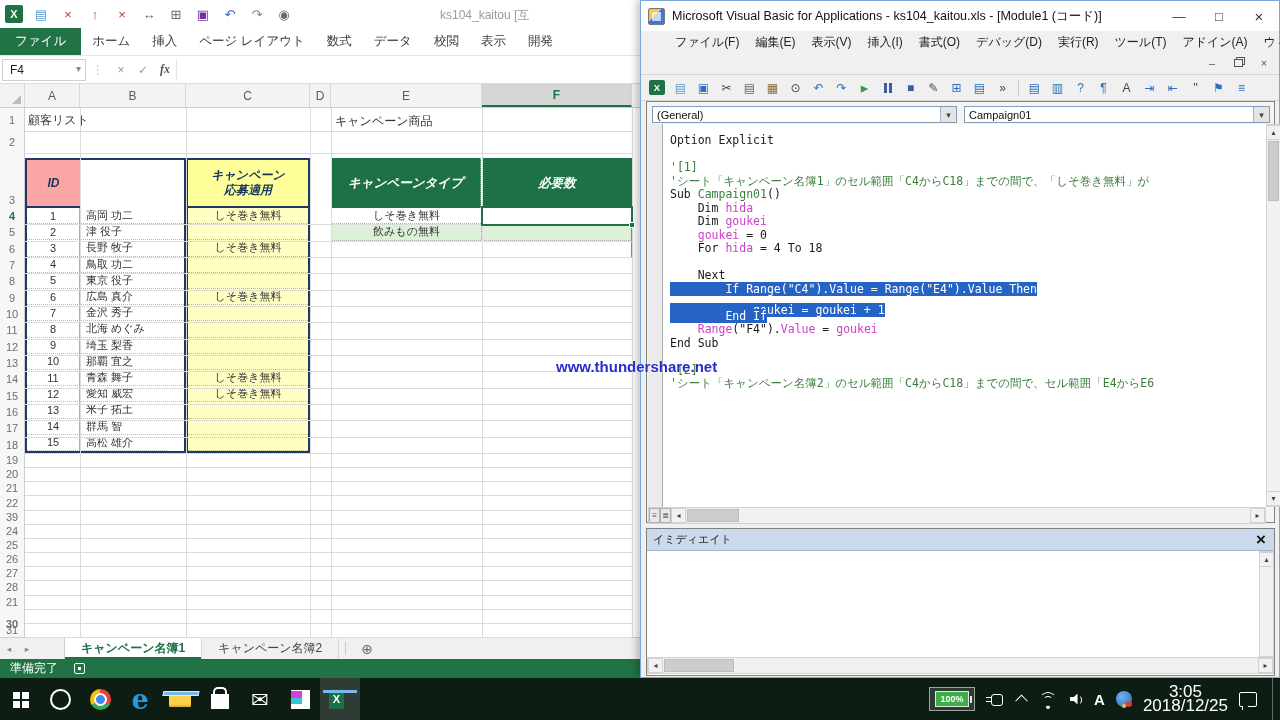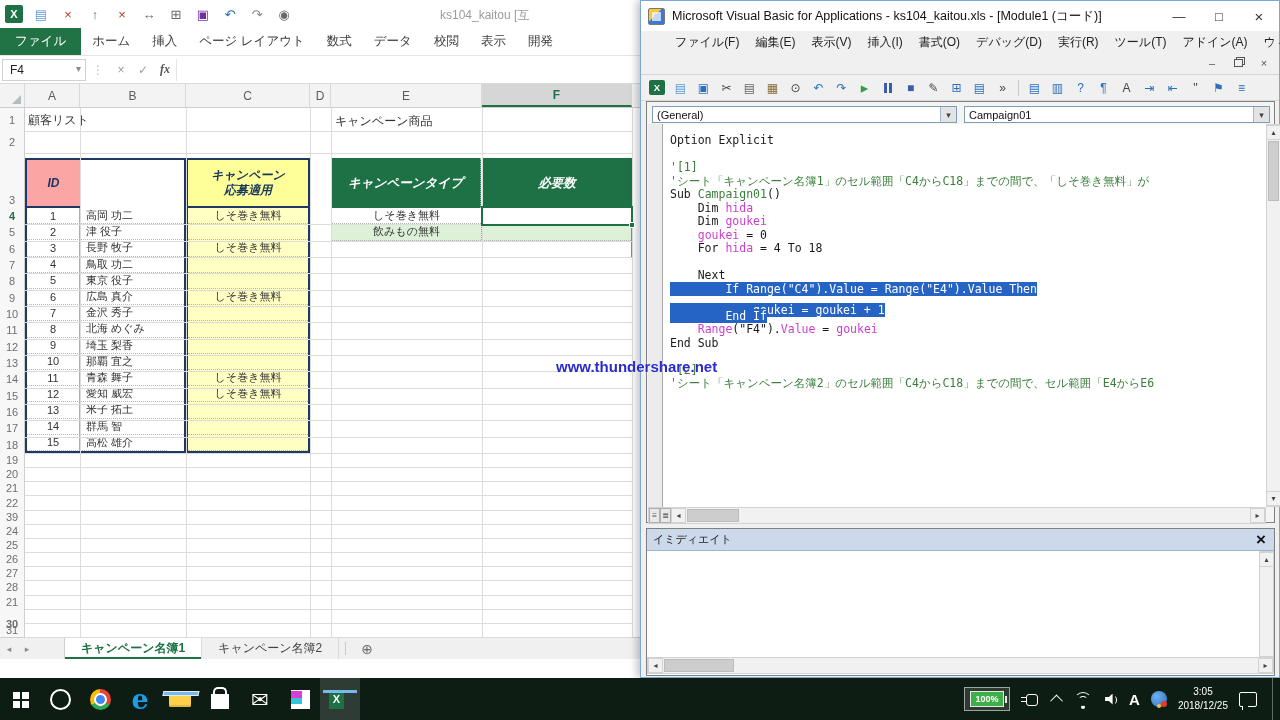--- a/index.html
+++ b/index.html
@@ -145,21 +145,21 @@
 .tr-wifi{width:18px;height:14px}
 .tr-wifi::before{content:"";position:absolute;left:1px;top:0;width:16px;height:16px;border:1.8px solid transparent;border-top-color:#fff;border-radius:50%}
 .tr-wifi::after{content:"";position:absolute;left:5px;top:4px;width:8px;height:8px;border:1.8px solid transparent;border-top-color:#fff;border-radius:50%;box-shadow:0 6px 0 -3px #fff}
 .tr-vol{width:16px;height:14px}
 .tr-vol::before{content:"";width:10px;height:11px;background:#fff;clip-path:polygon(0 32%,38% 32%,75% 0,75% 100%,38% 68%,0 68%)}
 .tr-vol::after{content:"";position:absolute;right:1px;top:3px;width:7px;height:8px;border:1.5px solid transparent;border-right-color:#fff;border-radius:50%}
 .tr-a{color:#fff;font-size:15px;font-weight:bold}
 .tr-ball{width:16px;height:16px;border-radius:50%;background:radial-gradient(circle at 35% 35%,#6fb0ef,#2a6fc0)}
 .tr-ball::before{content:"";position:absolute;right:0;bottom:0;width:6px;height:6px;border-radius:50%;background:#e23b2e}
 .tr-ball::after{content:"";position:absolute;right:6px;bottom:-1px;width:4px;height:4px;border-radius:50%;background:#f3c13a}
-#clock{color:#fff;font-size:10px;text-align:center;line-height:14px;white-space:nowrap}
+#clock{color:#fff;font-size:17px;text-align:center;line-height:14px;white-space:nowrap}
 .tr-action{width:18px;height:15px;border:1.6px solid #fff;border-radius:2px}
 .tr-action::after{content:"";position:absolute;left:2px;bottom:-4px;width:5px;height:4px;background:#0d1d14;border-left:1.6px solid #fff}
 #edge-sliver{width:2px;height:42px;border-left:1px solid rgba(255,255,255,.35);margin-left:4px}
 </style>
 </head>
 <body>
 
 <div id="screen">
 
   <div id="excel">
@@ -322,20 +322,24 @@
     <div id="tabsbar">
       <span class="tabnav">◂</span>
       <span class="tabnav">▸</span>
       <span id="tabspacer"></span>
       <span id="sheettabs" style="display:flex">
           <div class="stab active">キャンペーン名簿1</div>
           <div class="stab">キャンペーン名簿2</div>
         </span>
       <span class="tabsep"></span>
       <span class="addsheet">⊕</span>
+    </div>
+    <div id="status">
+      <span>準備完了</span>
+      <span class="macro-ic"></span>
     </div>
   <div class="gl-h" style="top: 131px;"></div>
       <div class="gl-h" style="top: 153px;"></div>
       <div class="gl-h" style="top: 224.333px;"></div>
       <div class="gl-h" style="top: 240.666px;"></div>
       <div class="gl-h" style="top: 256.999px;"></div>
       <div class="gl-h" style="top: 273.332px;"></div>
       <div class="gl-h" style="top: 289.665px;"></div>
       <div class="gl-h" style="top: 305.998px;"></div>
       <div class="gl-h" style="top: 322.331px;"></div>

